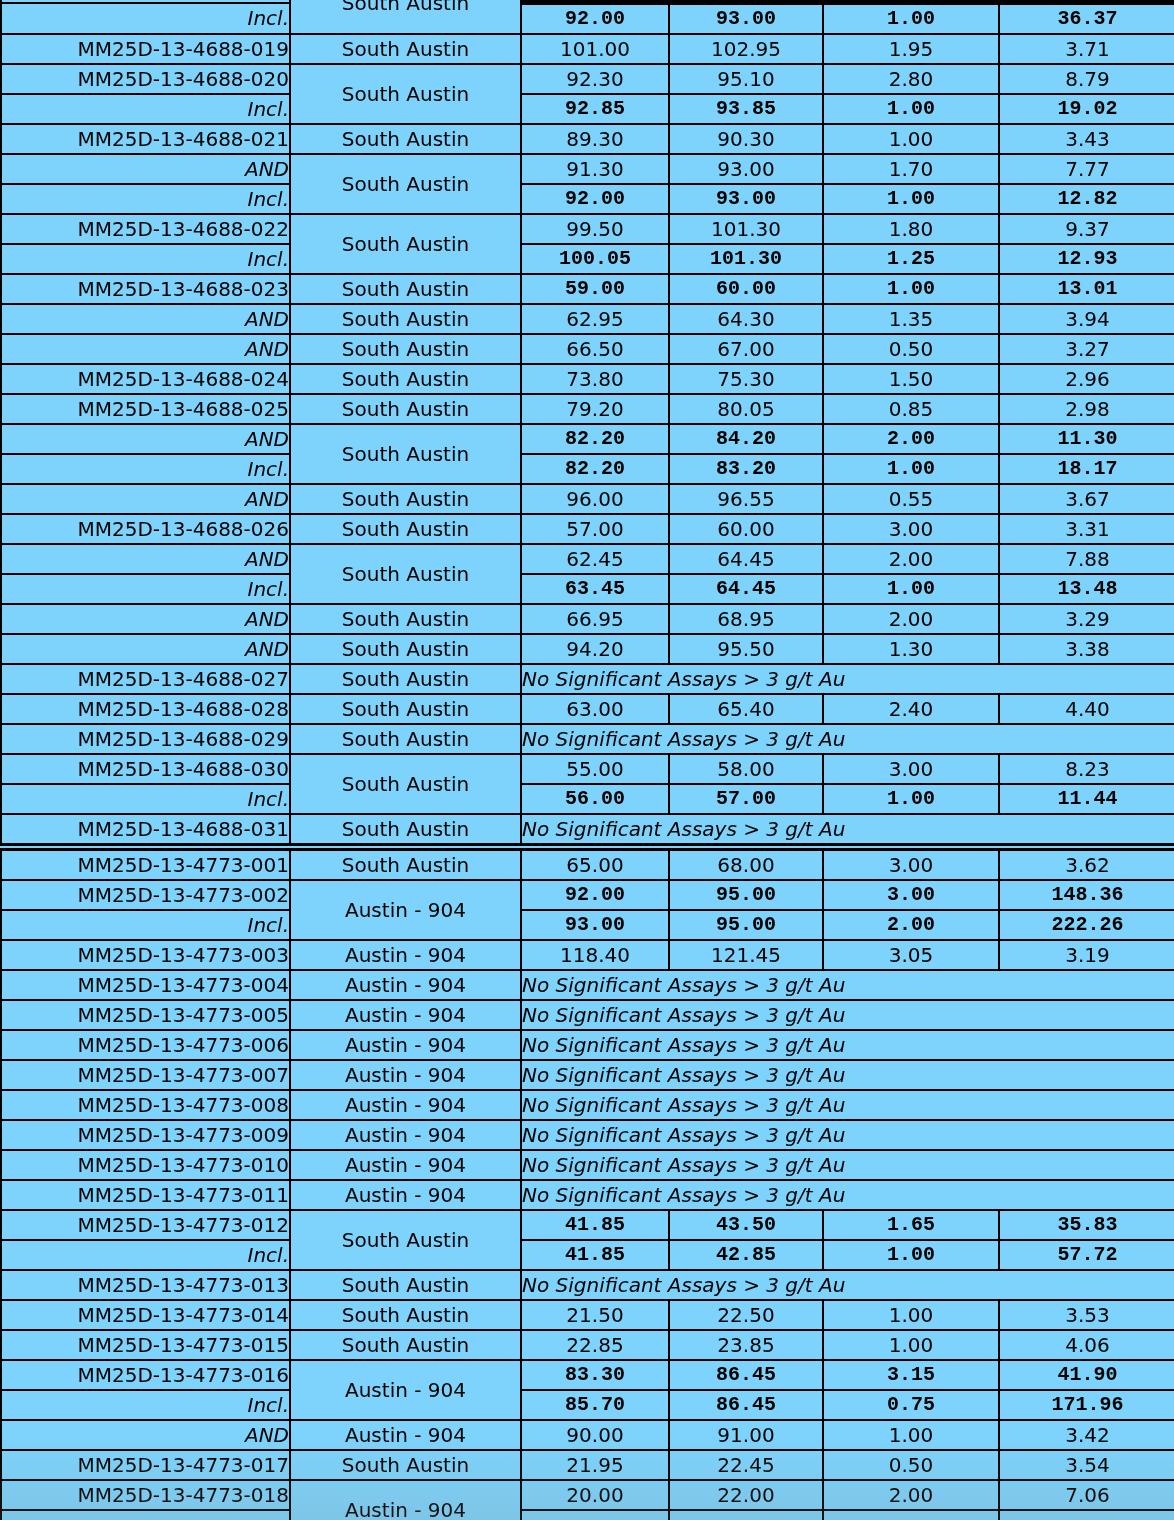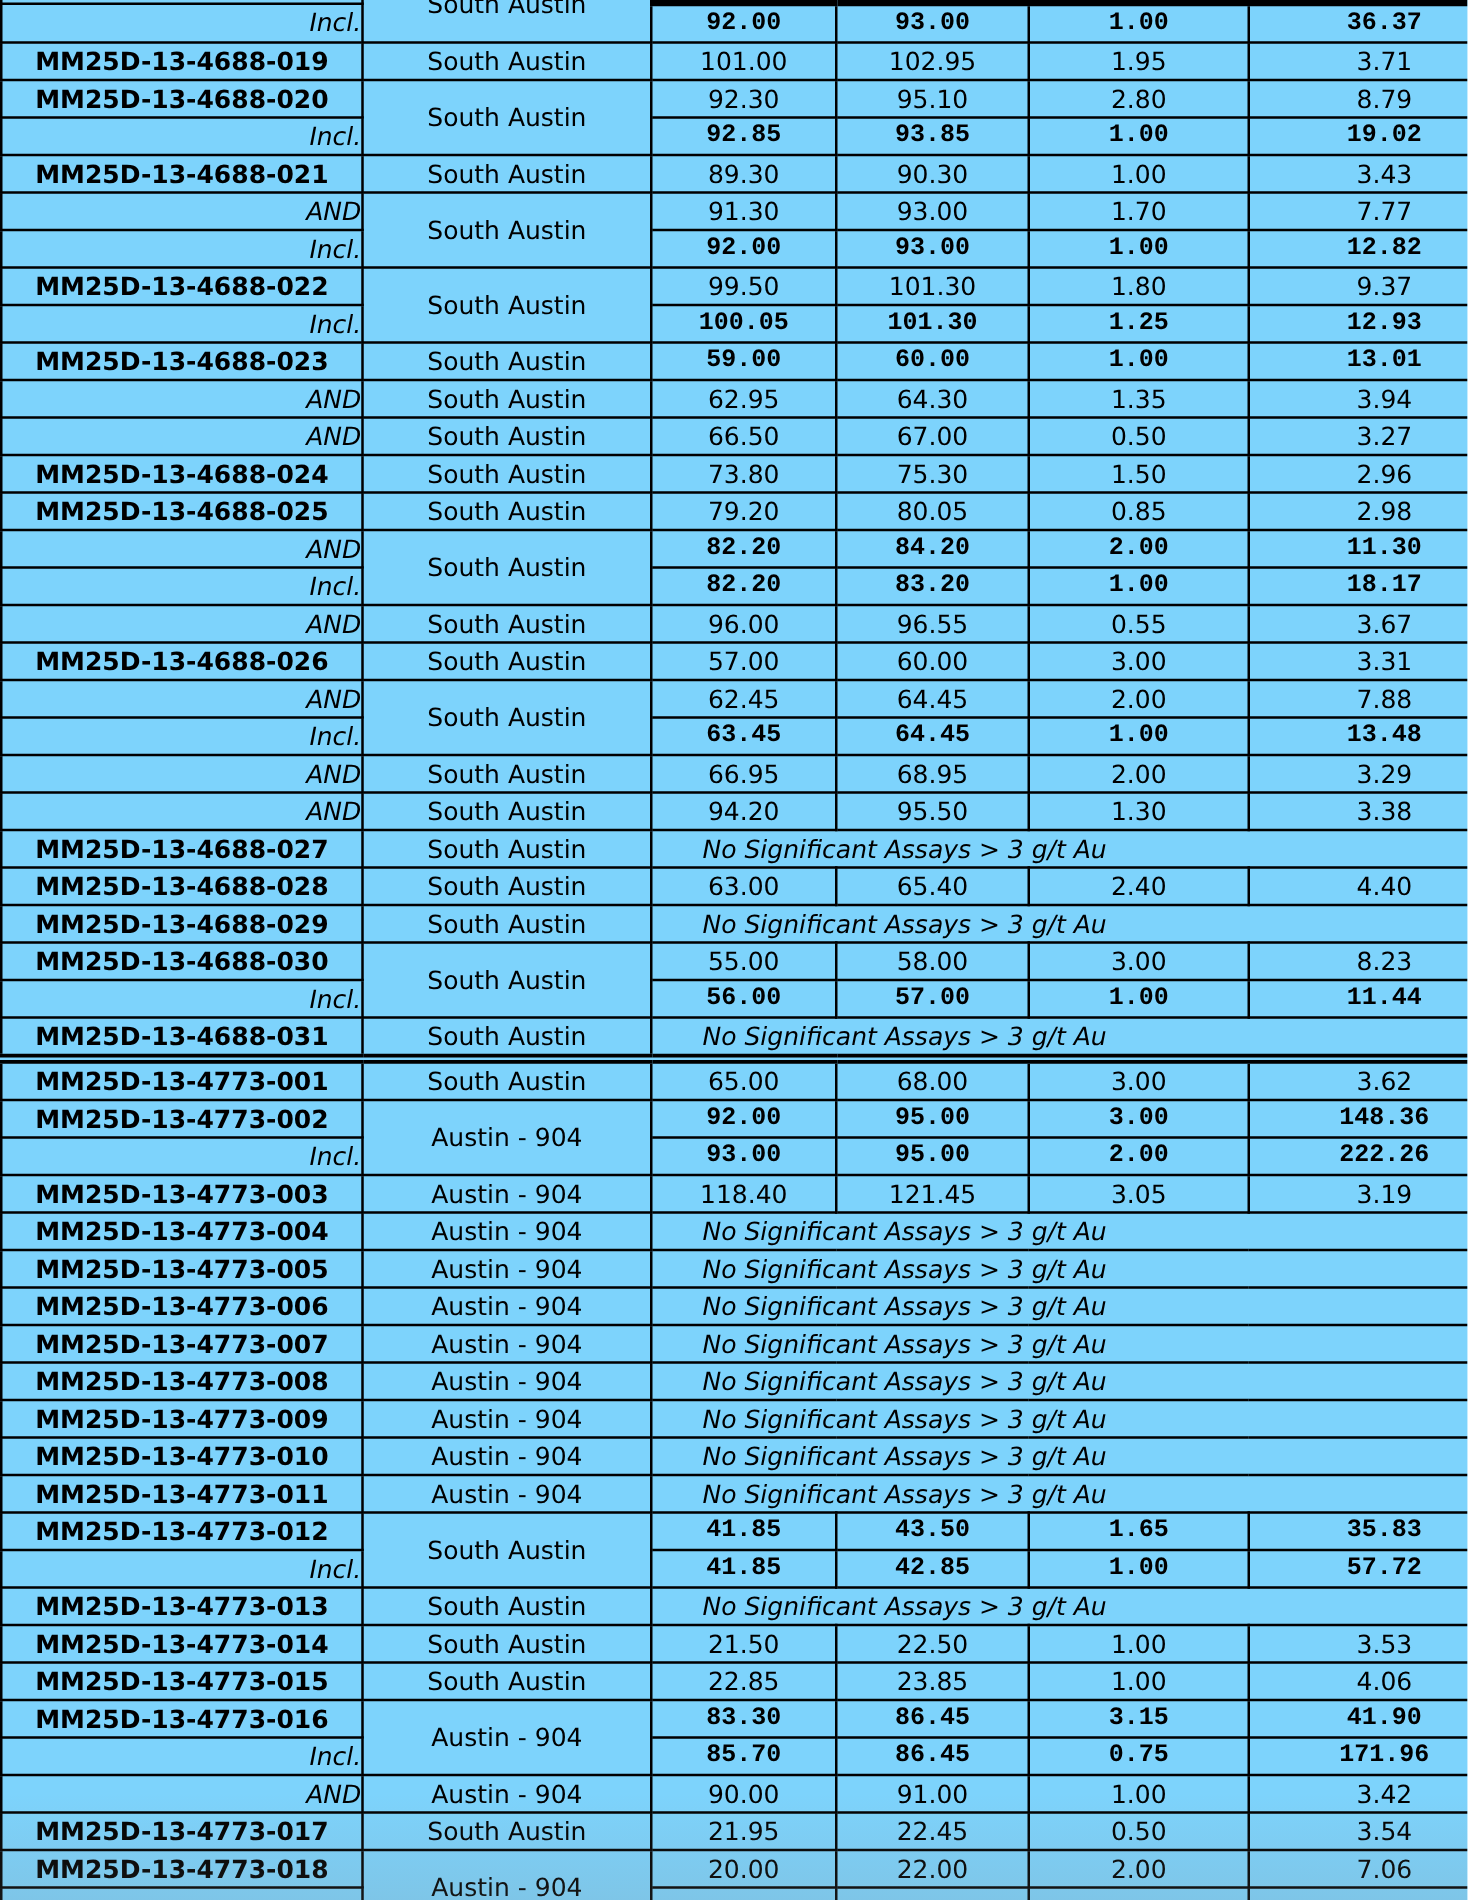--- a/index.html
+++ b/index.html
@@ -20,22 +20,22 @@
     height:28px;
     padding:0;
     color:#000;
     font-family:"DejaVu Sans","Liberation Sans",sans-serif;
     font-size:20px;
     line-height:1.1;
     overflow:hidden;
     white-space:nowrap;
     vertical-align:middle;
   }
-  table.assay td:last-child{border-right:0;padding-left:40px;}
-  td.hole{text-align:center;padding-left:5px;font-weight:bold;}
+  table.assay td:last-child{border-right:0;}
+  td.hole{text-align:right;padding-left:5px;}
   td.sub{text-align:right;padding-right:5px;font-style:italic;}
   td.zone{text-align:center;}
   td.num{text-align:center;}
   td.nsa{font-style:italic;}
   tr.bold td.num{font-weight:bold;font-family:Liberation Mono, monospace;}
   tr.section-start td{border-top:8px double #000;margin-top:48px;}
   tr.cut-top td{border-top:0;}
   tr.cut-top td.thick-bottom{border-bottom-width:5px;}
   .shade{
     position:absolute;left:0;bottom:0;width:100%;height:85px;

